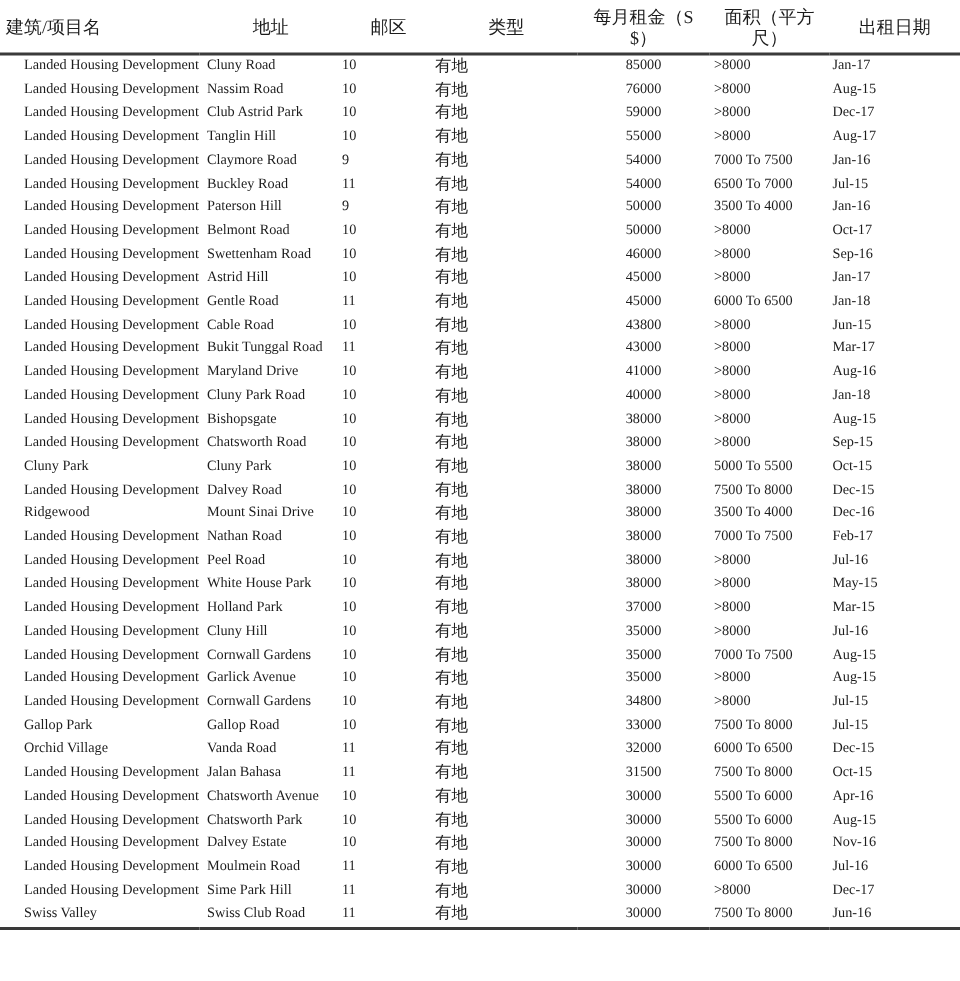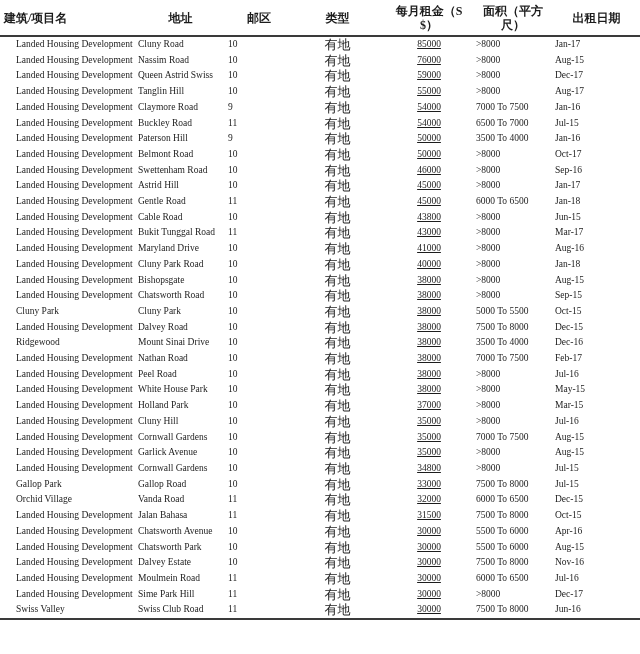--- a/index.html
+++ b/index.html
@@ -25,21 +25,21 @@
   }
   col.c1 { width: 133px; }
   col.c2 { width: 95px; }
   col.c3 { width: 62px; }
   col.c4 { width: 95px; }
   col.c5 { width: 88px; }
   col.c6 { width: 80px; }
   col.c7 { width: 87px; }
 
   thead th {
-    font-weight: bold;
+    font-weight: normal;
     font-size: 12px;
     line-height: 14px;
     text-align: center;
     vertical-align: middle;
     padding: 2px 0 3px 0;
     border-bottom: 2px solid #3a3a3a;
     white-space: normal;
     word-break: break-all;
   }
   thead th:nth-child(1) { text-align: left; padding-left: 4px; }
@@ -51,22 +51,22 @@
     height: 15.7px;
     line-height: 15.7px;
     vertical-align: middle;
     white-space: nowrap;
     overflow: hidden;
     padding: 0;
   }
   tbody td:nth-child(1) { text-align: left; padding-left: 16px; }
   tbody td:nth-child(2) { text-align: left; padding-left: 5px; margin-left: 40px; }
   tbody td:nth-child(3) { }
-  tbody td:nth-child(4) { text-align: center; font-size: 13px; }
-  tbody td:nth-child(5) { text-align: center; text-decoration: underline; }
+  tbody td:nth-child(4) { font-size: 11px; }
+  tbody td:nth-child(5) { text-align: center; }
   tbody td:nth-child(6) { text-align: left; padding-left: 3px; }
   tbody td:nth-child(7) { text-align: left; padding-left: 2px; }
 </style>
 </head>
 <body>
 
 <div class="page">
   <table class="rental-table">
     <colgroup>
       <col class="c1">
@@ -102,21 +102,21 @@
           <td>Landed Housing Development</td>
           <td>Nassim Road</td>
           <td>10</td>
           <td>有地</td>
           <td>76000</td>
           <td>&gt;8000</td>
           <td>Aug-15</td>
         </tr>
         <tr>
           <td>Landed Housing Development</td>
-          <td>Queen Astrid Swiss</td>
+          <td>Club Astrid Park</td>
           <td>10</td>
           <td>有地</td>
           <td>59000</td>
           <td>&gt;8000</td>
           <td>Dec-17</td>
         </tr>
         <tr>
           <td>Landed Housing Development</td>
           <td>Tanglin Hill</td>
           <td>10</td>

